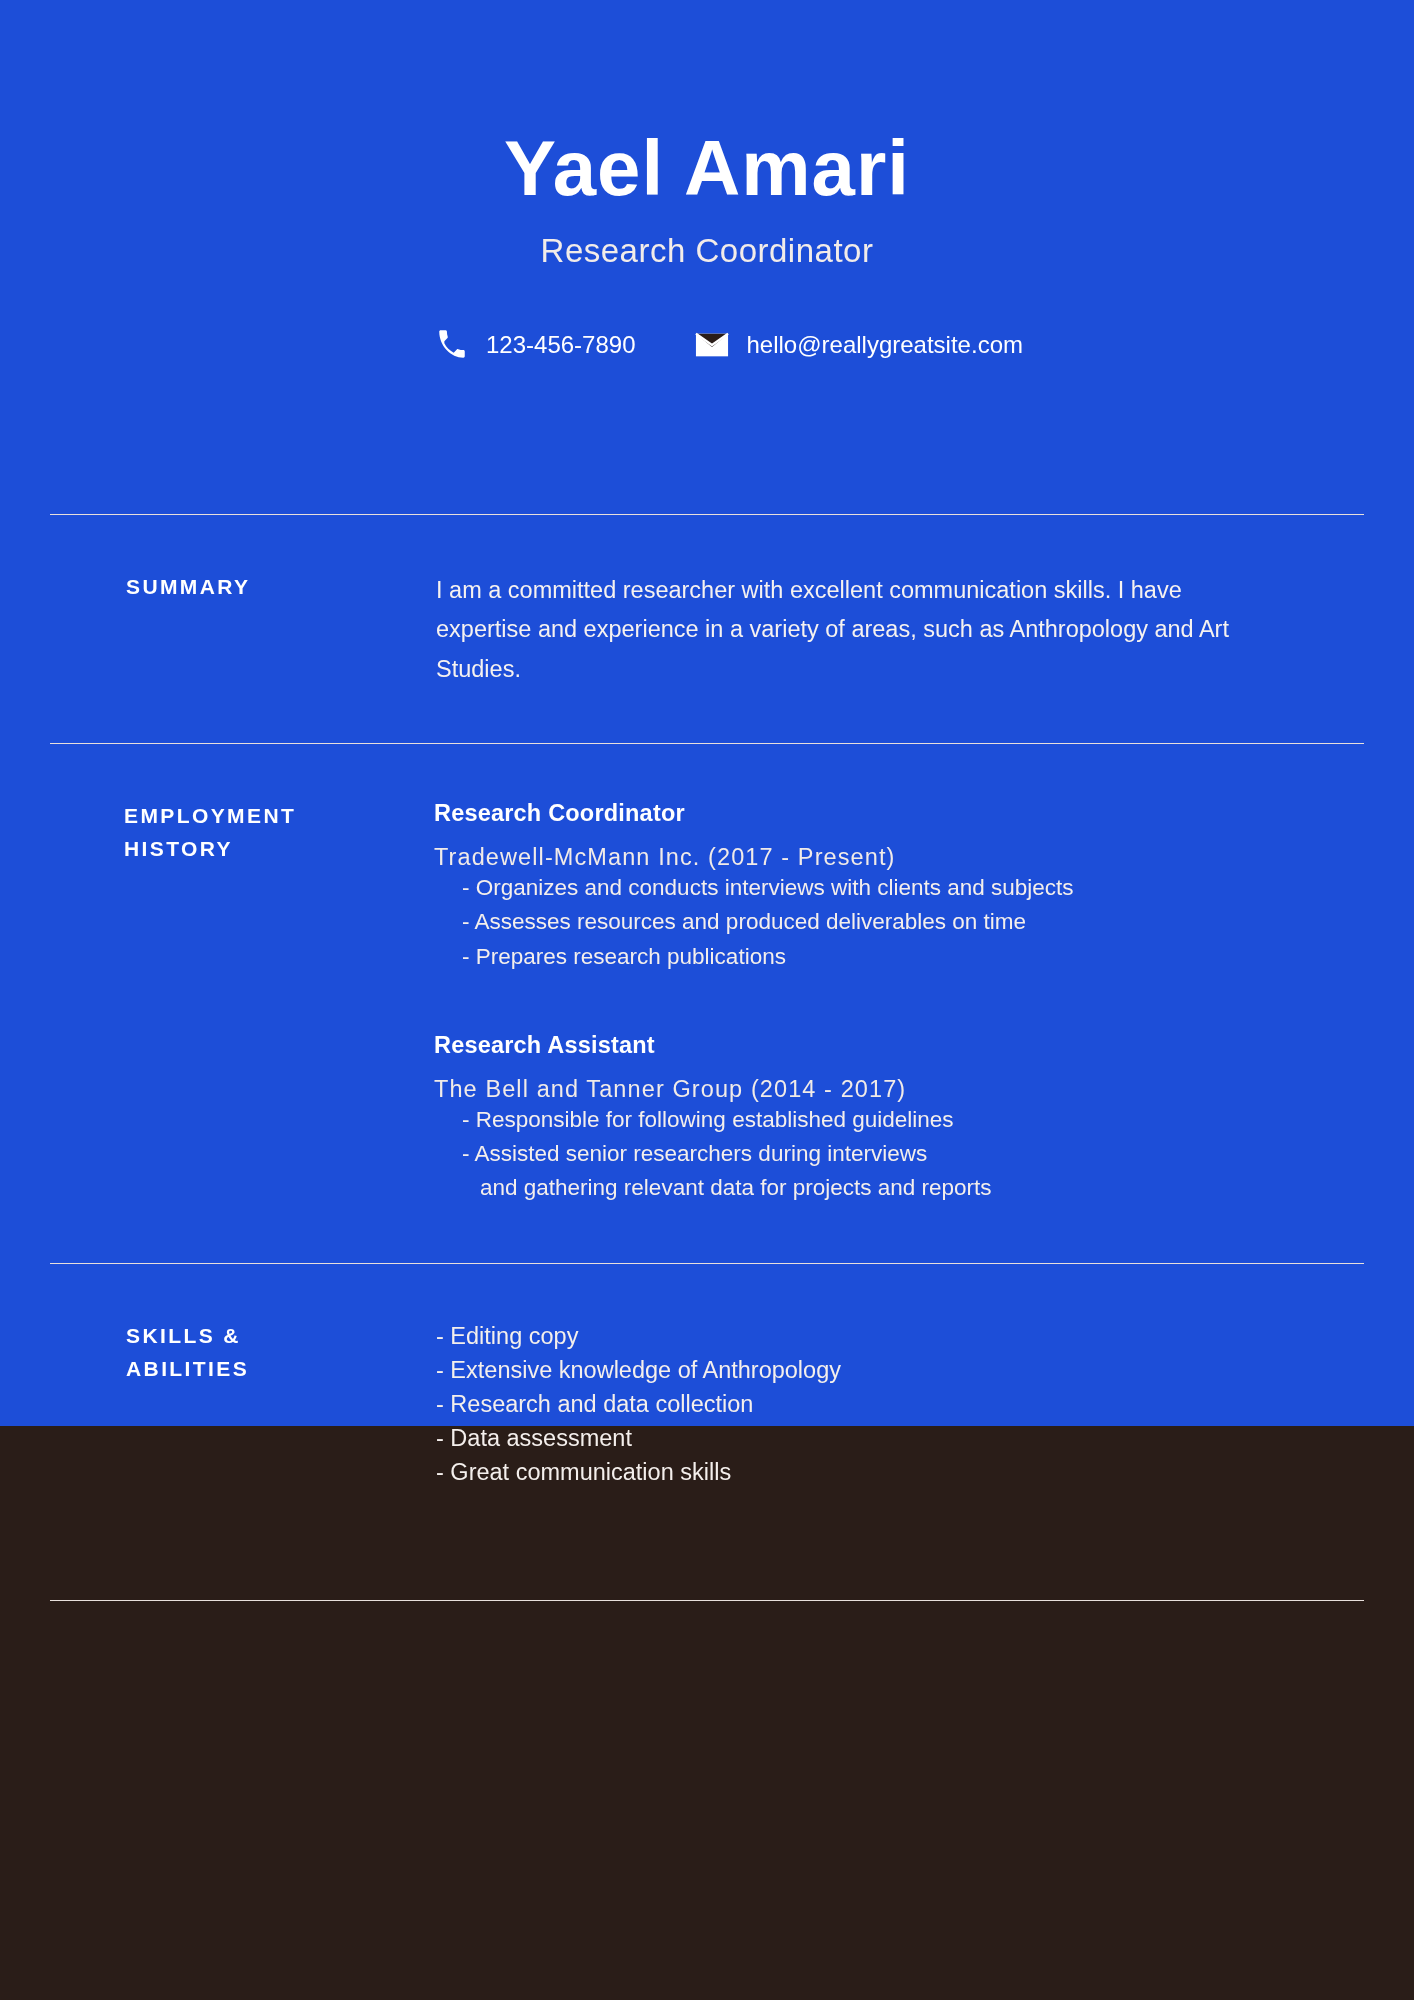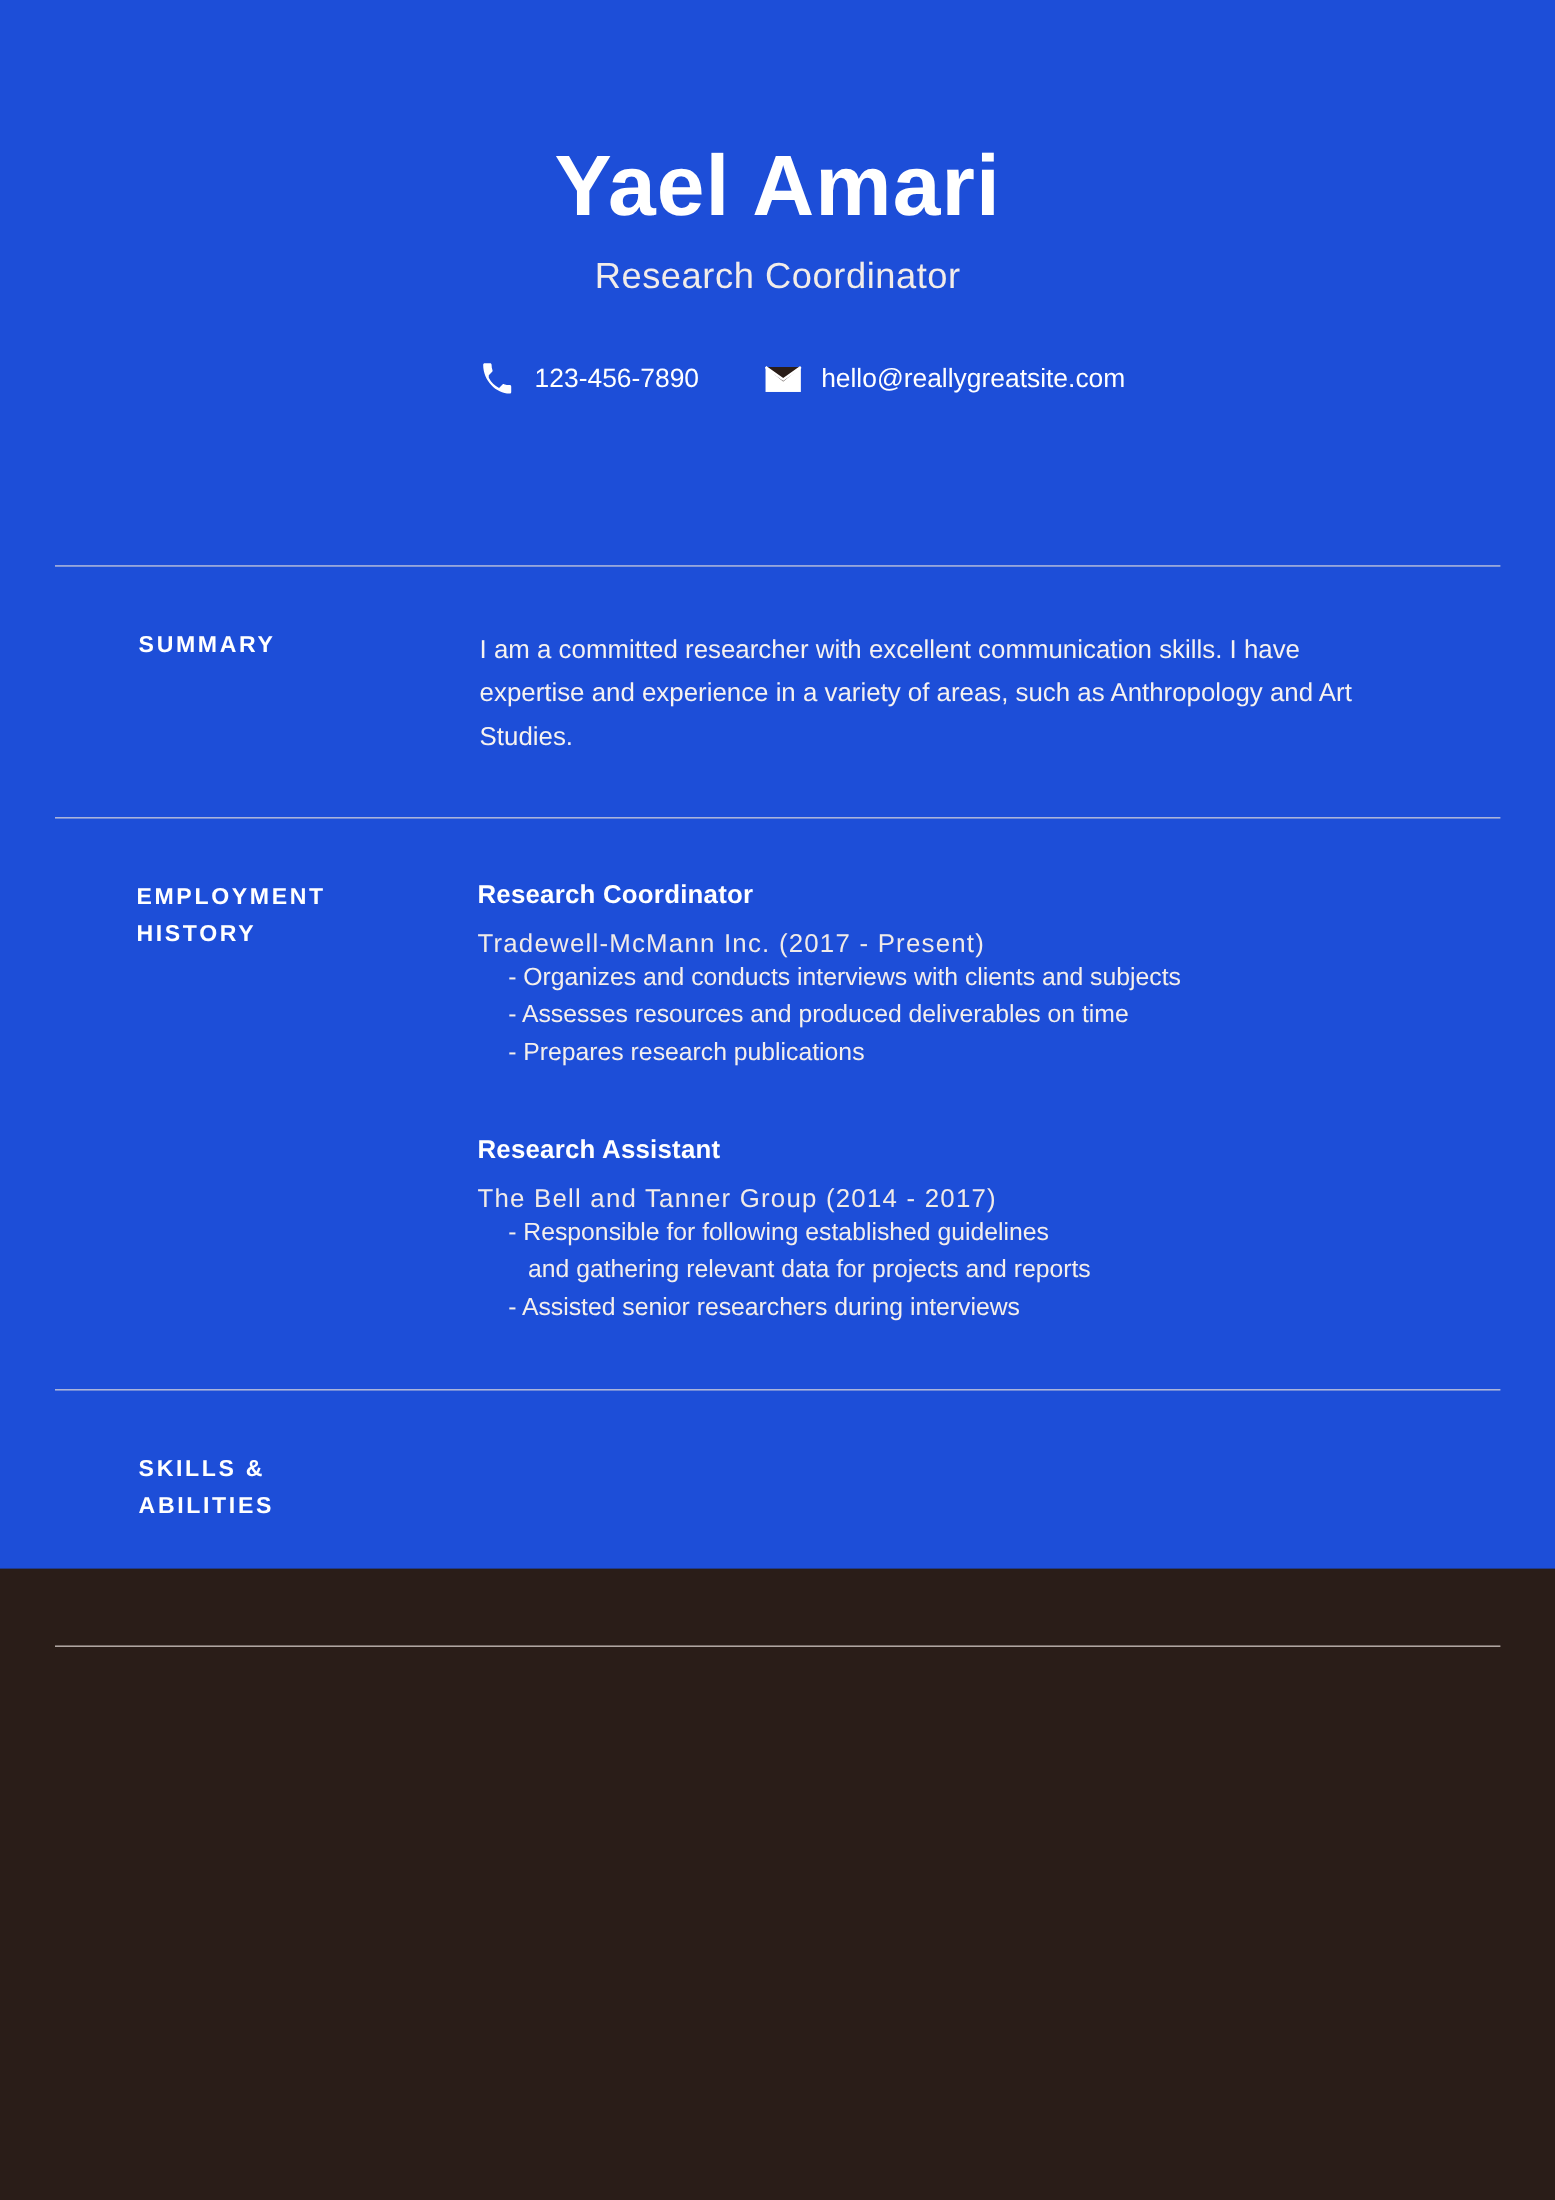--- a/index.html
+++ b/index.html
@@ -204,34 +204,41 @@
           <div class="bullet">- Assesses resources and produced deliverables on time</div>
           <div class="bullet">- Prepares research publications</div>
         </div>
       </div>
 
       <div class="job">
         <div class="job-title">Research Assistant</div>
         <div class="job-company">The Bell and Tanner Group (2014 - 2017)</div>
         <div class="job-bullets">
           <div class="bullet">- Responsible for following established guidelines</div>
+          <div class="bullet">- Assisted senior researchers during interviews</div>
           <div class="bullet bullet-cont">and gathering relevant data for projects and reports</div>
-          <div class="bullet">- Assisted senior researchers during interviews</div>
         </div>
       </div>
 
     </div>
   </div>
 
   <div class="rule"></div>
 
   <div class="section" id="skills-section">
     <div class="section-label">
       <div>SKILLS &amp;</div>
       <div>ABILITIES</div>
     </div>
+    <div class="section-body skill-list">
+      <div class="bullet">- Editing copy</div>
+      <div class="bullet">- Extensive knowledge of Anthropology</div>
+      <div class="bullet">- Research and data collection</div>
+      <div class="bullet">- Data assessment</div>
+      <div class="bullet">- Great communication skills</div>
+    </div>
   </div>
 
   <div class="bottom-rule-wrap">
     <div class="rule"></div>
   </div>
 
 </div>
 
 </body></html>

